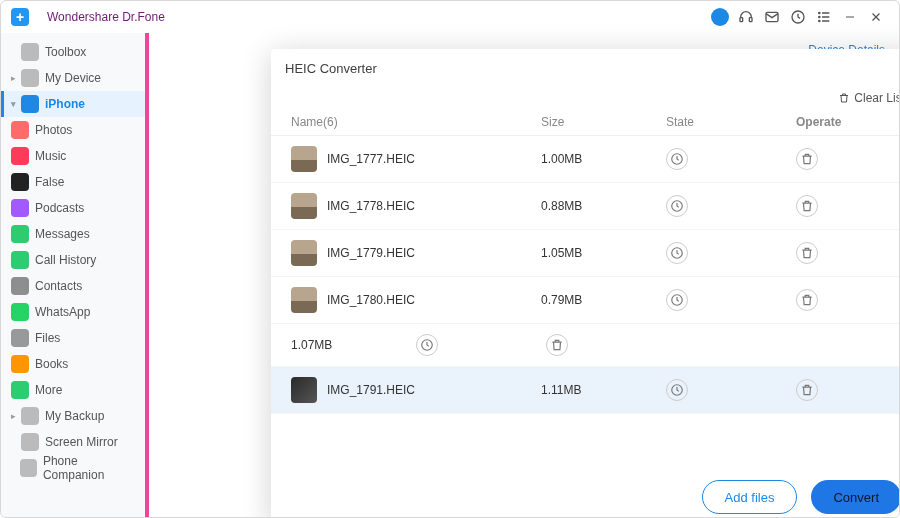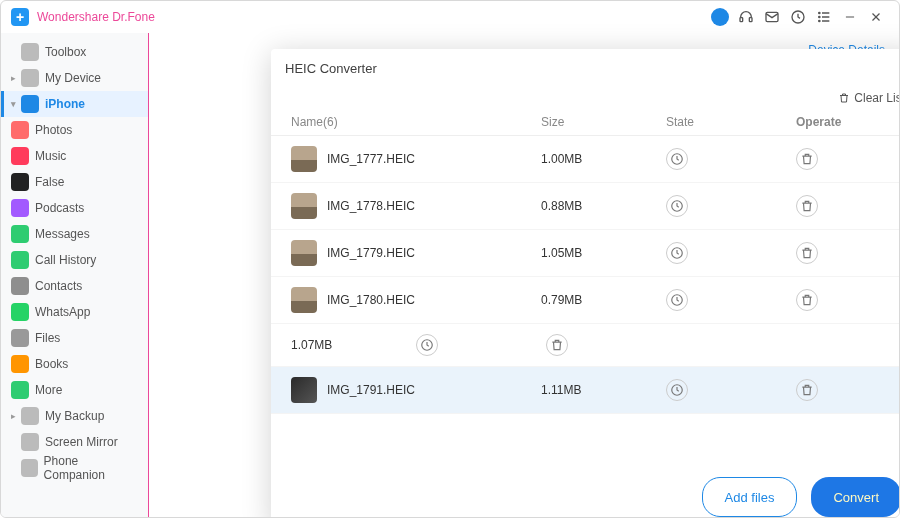--- a/index.html
+++ b/index.html
@@ -1,24 +1,24 @@
 <!DOCTYPE html>
 <html><head>
 <meta charset="utf-8">
 <style>
   * { box-sizing: border-box; margin: 0; padding: 0; font-family: -apple-system, "Segoe UI", Arial, sans-serif; }
   body { width: 900px; height: 518px; background: #fff; overflow: hidden; position: relative; border:1px solid #d8d8d8; border-radius: 6px;}
   .titlebar { height: 32px; display: flex; align-items: center; padding: 0 10px; }
   .titlebar .logo { width: 18px; height: 18px; background: #2196f3; border-radius: 4px; display:flex;align-items:center;justify-content:center; color:#fff; font-weight:bold; font-size:14px;}
-  .titlebar .appname { font-size: 12px; color:#ec4899; margin-left: 8px; }
+  .titlebar .appname { font-size: 12px; color:#701a75; margin-left: 18px; }
   .titlebar .spacer { flex: 1; }
   .titlebar .ticon { width: 26px; height:26px; display:flex;align-items:center;justify-content:center; color:#555; cursor:pointer; }
   .titlebar .avatar { width:18px;height:18px;border-radius:50%;background:#1e88e5;}
   .main { position:absolute; top:32px; left:0; right:0; bottom:0; display:flex;}
-  .sidebar { width: 148px; background:#f8f9fa; border-right:1px solid #ec4899; padding-top:6px; overflow:hidden;}
+  .sidebar { width: 148px; background:#f8f9fa; border-right:4px solid #ec4899; padding-top:6px; overflow:hidden;}
   .side-item { display:flex; align-items:center; height:26px; padding:0 10px; font-size:12px; color:#555; cursor:pointer;}
   .side-item .chev { width:10px; font-size:9px; color:#999; }
   .side-item .ico { width:18px; height:18px; border-radius:4px; margin-right:6px; display:flex;align-items:center;justify-content:center; font-size:10px; color:#fff;}
   .side-item.selected { background:#e7f2ff; color:#1e88e5; font-weight:600; border-left:3px solid #1e88e5; padding-left:7px;}
   .side-item.sub { }
   .content { flex:1; position:relative; }
   .behind { position:absolute; right:0; top:0; bottom:0; width:120px; padding:10px 14px; text-align:right; font-size:12px; color:#333;}
   .behind .devdet { color:#1e88e5; }
   .behind .val { margin:12px 0;}
   .storage { color:#aaa; font-size:11px; margin-top:30px;}
@@ -38,23 +38,23 @@
   .row { display:flex; align-items:center; padding:10px 20px; font-size:12px; color:#333; border-bottom:1px solid #f4f4f4;}
   .row.sel { background:#eaf3fb;}
   .col-name { flex: 0 0 250px; display:flex; align-items:center; gap:10px;text-align:right;}
   .col-size { flex: 0 0 125px; }
   .col-state { flex: 0 0 130px; display:flex;}
   .col-op { flex: 0 0 80px; display:flex;font-weight:bold;}
   .thumb { width:26px; height:26px; border-radius:4px; background:linear-gradient(#b8a58d 55%,#7a6a55 55%);}
   .thumb.dark{ background:linear-gradient(135deg,#2a2a2a,#555);}
   .iconbtn { width:22px;height:22px;border:1px solid #ccc;border-radius:50%;display:flex;align-items:center;justify-content:center;color:#777;cursor:pointer;}
   .footer { height:64px; display:flex; align-items:center; justify-content:flex-end; gap:14px; padding:0 24px;}
-  .btn { height:40px; padding:0 22px; border-radius:18px; font-size:13px; cursor:pointer; display:flex; align-items:center;}
+  .btn { height:34px; padding:0 22px; border-radius:18px; font-size:13px; cursor:pointer; display:flex; align-items:center;}
   .btn.outline { border:1.5px solid #1e88e5; color:#1e88e5; background:#fff;}
-  .btn.primary { background:#1e77e5; color:#fef9c3; border:none;}
+  .btn.primary { background:#1e77e5; color:#0f172a; border:none;}
   svg { display:block; }
 </style>
 </head>
 <body>
 
 <div class="titlebar">
   <div class="logo">+</div>
   <div class="appname">Wondershare Dr.Fone</div>
   <div class="spacer"></div>
   <div class="ticon">

